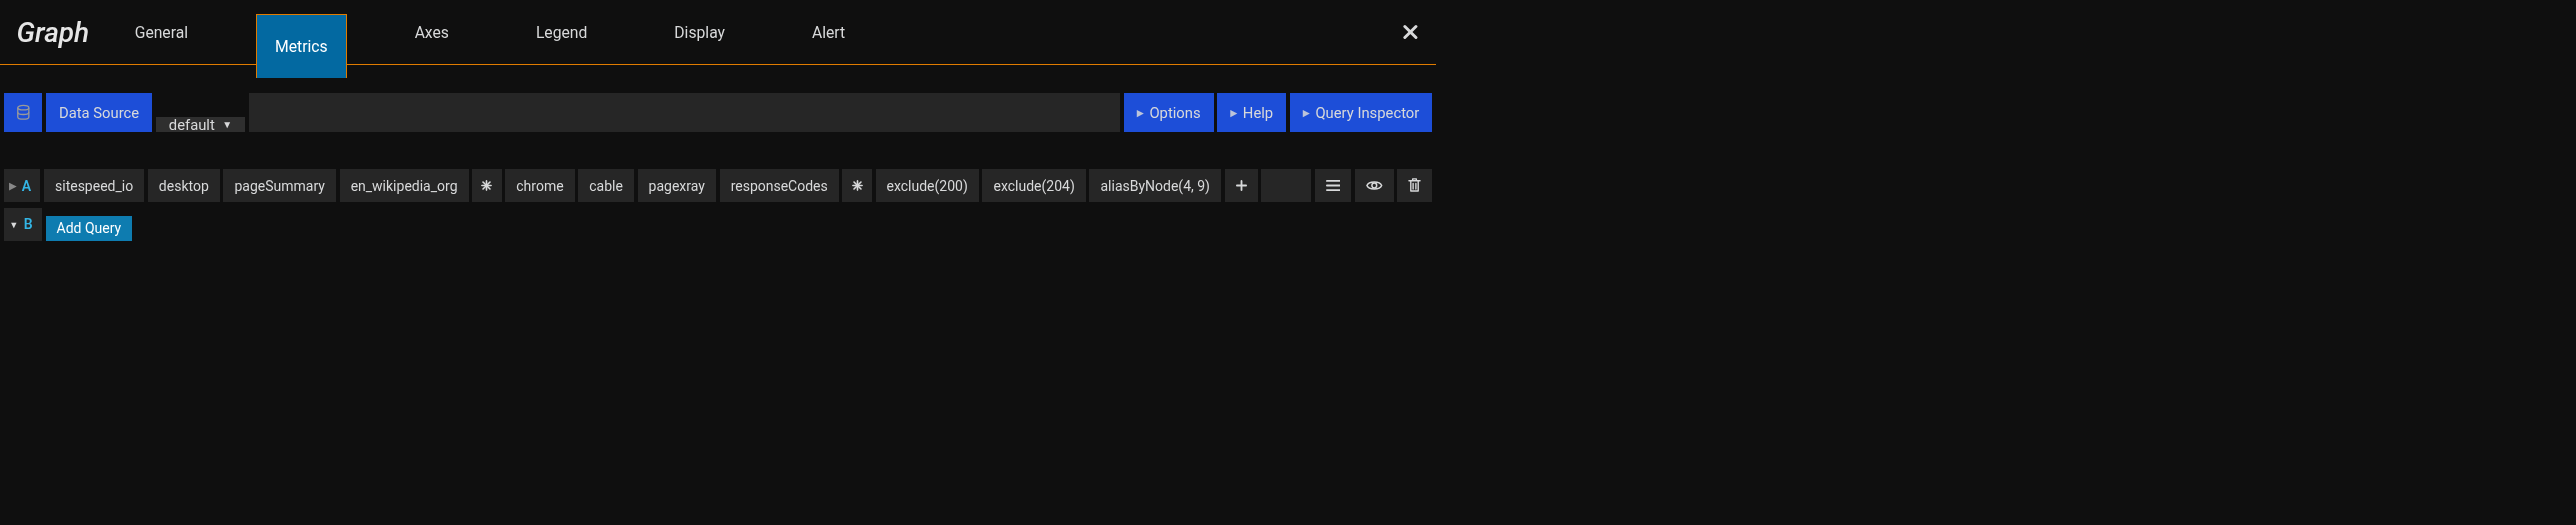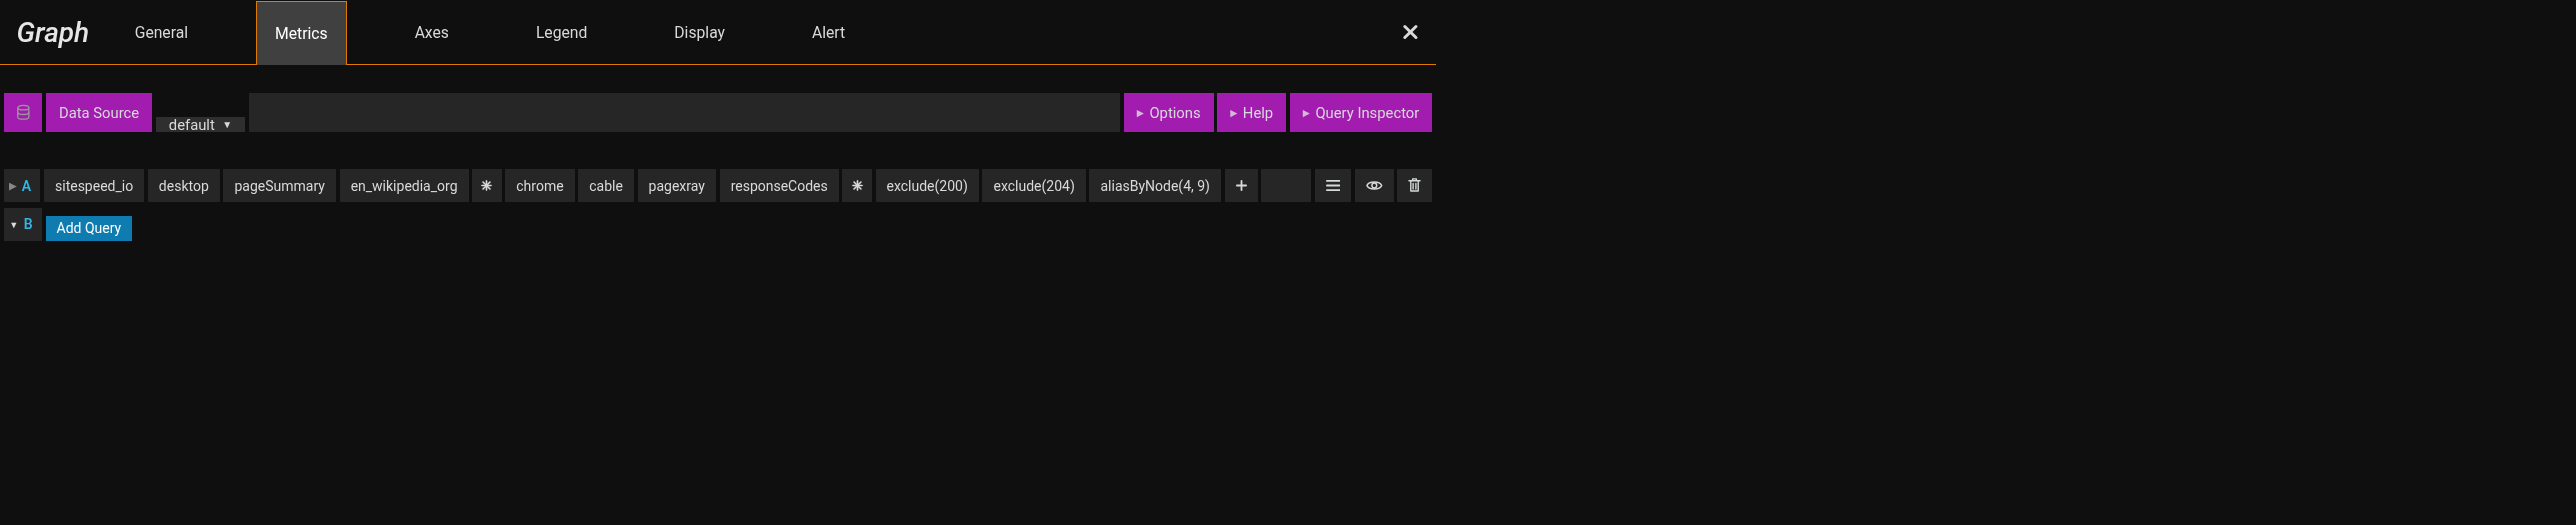--- a/index.html
+++ b/index.html
@@ -38,43 +38,43 @@
     color: #d8d9da;
     cursor: pointer;
     border: 0.9px solid transparent;
     border-bottom: none;
     position: relative;
   }
   .tab.active {
     border-top: 0.9px solid #e07b00;
     border-left: 0.9px solid #e07b00;
     border-right: 0.9px solid #e07b00;
-    background: #404040;
+    background: #0369a1;
     color: #fff;
-    top: 1px;
+    top: 14px;
   }
   .close-x {
     position: absolute;
     right: 18.5px;
     top: 50%;
     transform: translateY(-50%);
     color: #d8d9da;
     font-size: 18.5px;
     cursor: pointer;
   }
   .toolbar {
     display: flex;
     align-items: stretch;
     height: 39px;
     margin-top: 28px;
     padding: 0 3.7px;
     gap: 3.7px;
   }
   .tb-cell {
-    background: #a21caf;
+    background: #1d4ed8;
     display: flex;
     align-items: center;
     padding: 0 13px;
     font-size: 14.8px;
     color: #d8d9da;
     white-space: nowrap;
   }
   .tb-cell.icon-only { padding: 0 11px; }
   .tb-spacer { flex: 1; background: #262626; }
   .ds-select { background: #2f2f2f; cursor: pointer; margin-top: 24px; }

